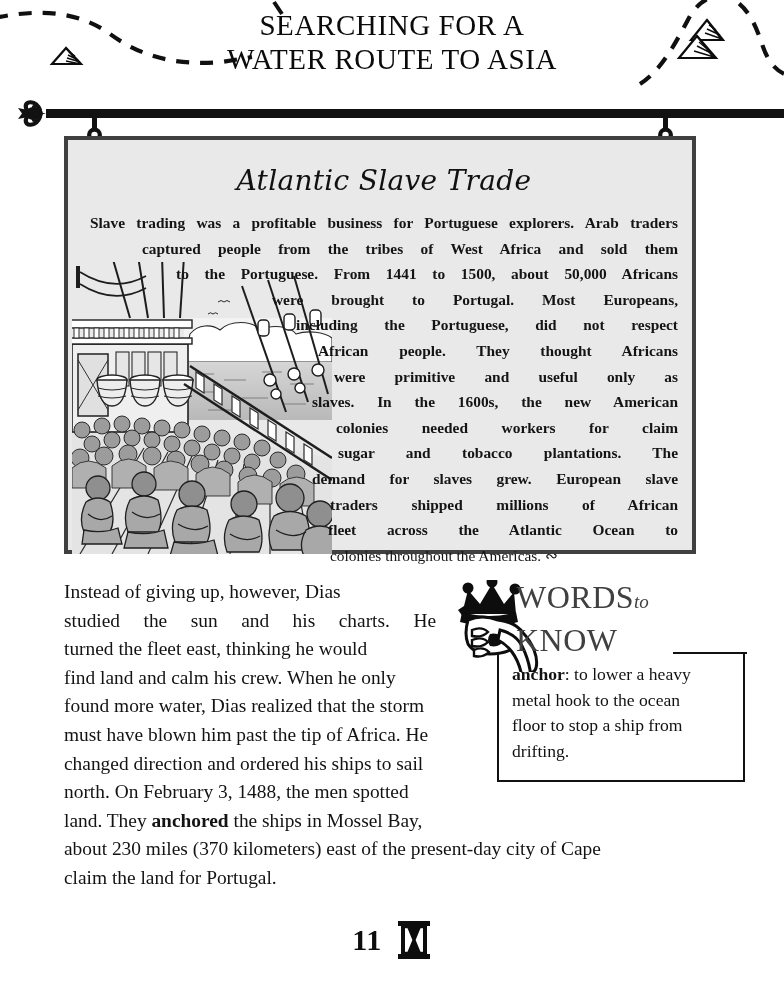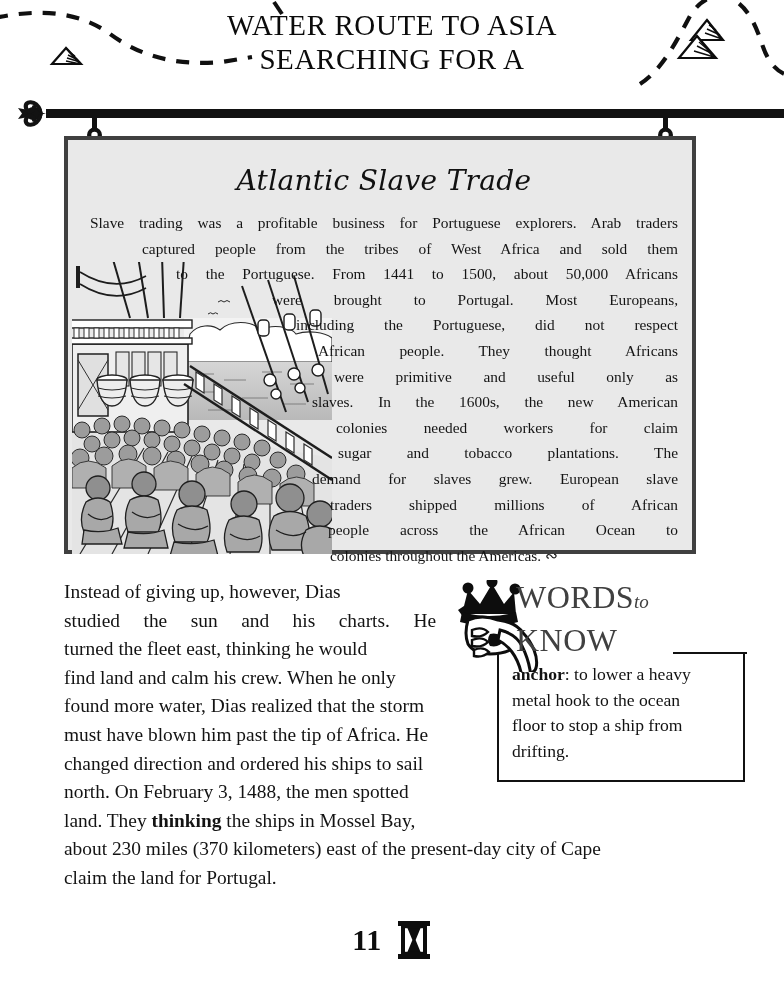--- a/index.html
+++ b/index.html
@@ -90,20 +90,21 @@
   #sidebar-body .ln {
     display: block;
     white-space: nowrap;
     margin: 0;
   }
   #sidebar-body .ln-just {
     display: block;
     text-align: justify;
     text-align-last: justify;
     white-space: nowrap;
+    font-weight: bold;
   }
 
   
   #main-text {
     position: absolute;
     left: 64px; top: 578px;
     width: 656px;
     font-size: 19.4px;
     line-height: 28.6px;
     color: #131313;
@@ -223,22 +224,22 @@
       <path d="M 707 20 L 691 40 L 723 40 Z" fill="#ffffff" stroke="#0d0d0d" stroke-width="2.2"></path>
       <path d="M 707 20 L 721 39" stroke="#0d0d0d" stroke-width="1.5" fill="none"></path>
       <path d="M 709 25 L 716 30 M 707 29 L 720 35 M 705 33 L 722 39" stroke="#0d0d0d" stroke-width="1.4" fill="none"></path>
       <path d="M 697 36 L 679 58 L 716 58 Z" fill="#ffffff" stroke="#0d0d0d" stroke-width="2.2"></path>
       <path d="M 697 36 L 713 57" stroke="#0d0d0d" stroke-width="1.5" fill="none"></path>
       <path d="M 699 42 L 706 48 M 697 46 L 711 53 M 694 51 L 714 57" stroke="#0d0d0d" stroke-width="1.4" fill="none"></path>
     </g>
   </svg>
 
   <div id="header-title">
+    <span class="tline">SEARCHING FOR A</span>
     <span class="tline">WATER ROUTE TO ASIA</span>
-    <span class="tline">SEARCHING FOR A</span>
   </div>
 </div>
 
 <svg id="hanging-rod" viewBox="0 0 784 44" xmlns="http://www.w3.org/2000/svg">
 
   <rect x="46" y="11" width="740" height="9" fill="#121212"></rect>
 
   <g>
     <path d="M 46 15.5 L 18 10 L 22 15.5 L 18 21 Z" fill="#121212"></path>
     <ellipse cx="34" cy="15.5" rx="9" ry="6.5" fill="#121212"></ellipse>
@@ -459,35 +460,35 @@
     <span class="ln-just" style="padding-left:86px;">to the Portuguese. From 1441 to 1500, about 50,000 Africans</span>
     <span class="ln-just" style="padding-left:182px;">were brought to Portugal. Most Europeans,</span>
     <span class="ln-just" style="padding-left:206px;">including the Portuguese, did not respect</span>
     <span class="ln-just" style="padding-left:228px;">African people. They thought Africans</span>
     <span class="ln-just" style="padding-left:244px;">were primitive and useful only as</span>
     <span class="ln-just" style="padding-left:222px;">slaves. In the 1600s, the new American</span>
     <span class="ln-just" style="padding-left:246px;">colonies needed workers for claim</span>
     <span class="ln-just" style="padding-left:248px;">sugar and tobacco plantations. The</span>
     <span class="ln-just" style="padding-left:222px;">demand for slaves grew. European slave</span>
     <span class="ln-just" style="padding-left:240px;">traders shipped millions of African</span>
-    <span class="ln-just" style="padding-left:238px;">people across the African Ocean to</span>
+    <span class="ln-just" style="padding-left:238px;">fleet across the Atlantic Ocean to</span>
     <span class="ln" style="padding-left:240px;">colonies throughout the Americas. ∾</span>
   </div>
 </div>
 
 <div id="main-text">
   <span class="mline">   Instead of giving up, however, Dias</span>
   <span class="mline-just" style="width:372px;">studied the sun and his charts. He</span>
   <span class="mline">turned the fleet east, thinking he would</span>
   <span class="mline">find land and calm his crew. When he only</span>
   <span class="mline">found more water, Dias realized that the storm</span>
   <span class="mline">must have blown him past the tip of Africa. He</span>
   <span class="mline">changed direction and ordered his ships to sail</span>
   <span class="mline">north. On February 3, 1488, the men spotted</span>
-  <span class="mline"><span>land. They </span><b>thinking</b><span> the ships in Mossel Bay,</span></span>
+  <span class="mline"><span>land. They </span><b>anchored</b><span> the ships in Mossel Bay,</span></span>
   <span class="mline">about 230 miles (370 kilometers) east of the present-day city of Cape</span>
   <span class="mline">claim the land for Portugal.</span>
 </div>
 
 <div id="words-to-know">
 
   <svg id="wtk-hand" viewBox="0 0 86 92" xmlns="http://www.w3.org/2000/svg">
 
     <path d="M 4 34 L 10 10 L 22 24 L 34 4 L 46 24 L 56 12 L 58 34 Z" fill="#0d0d0d"></path>
     <circle cx="10" cy="8" r="5.5" fill="#0d0d0d"></circle>

